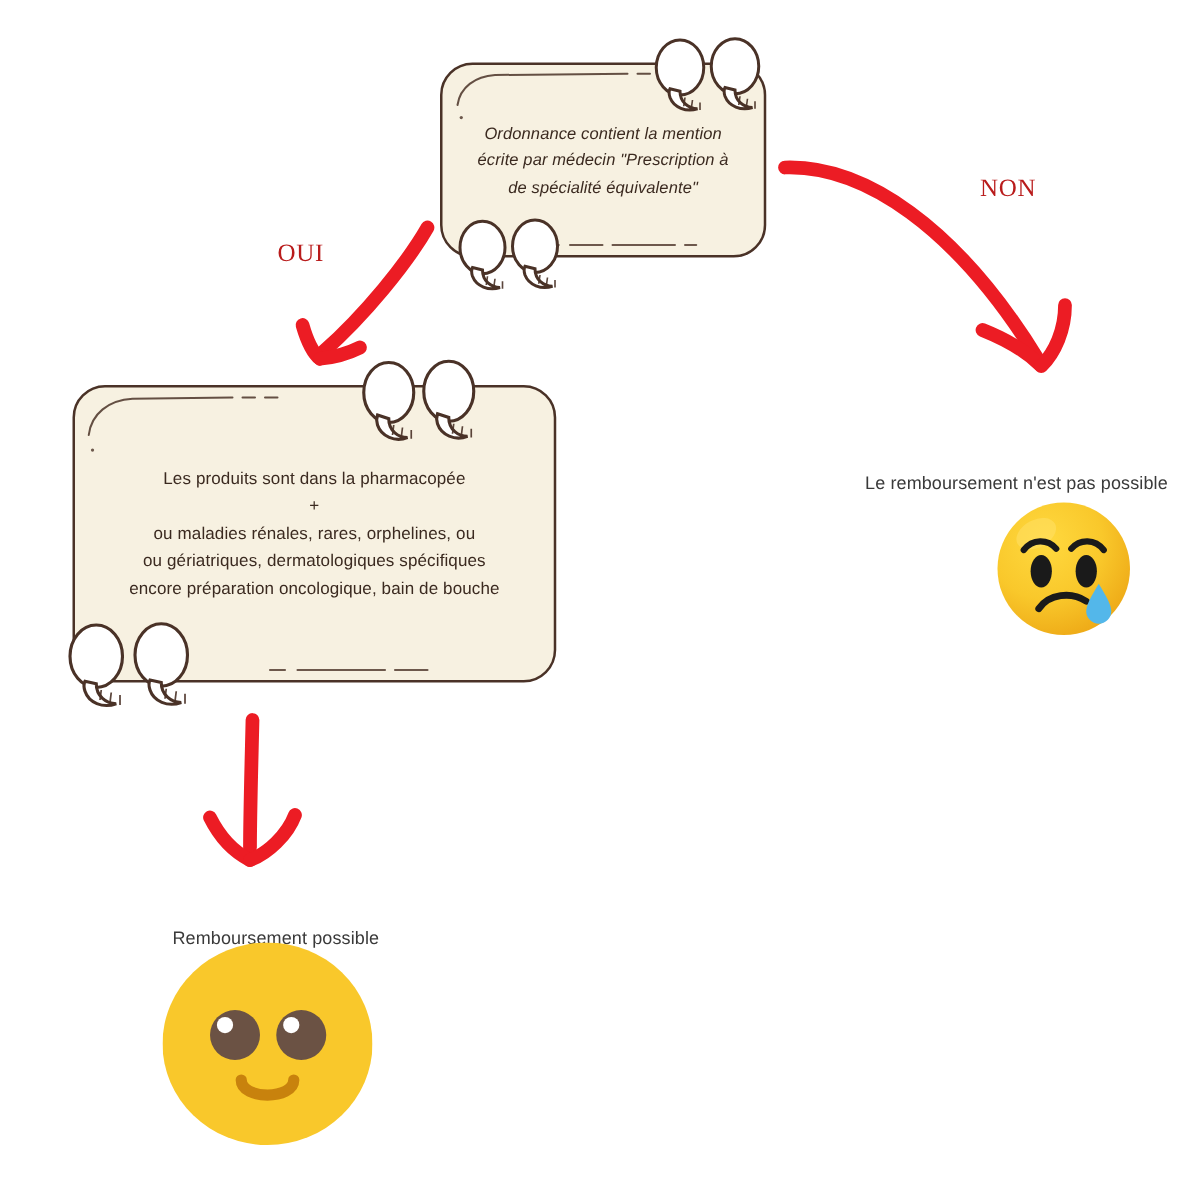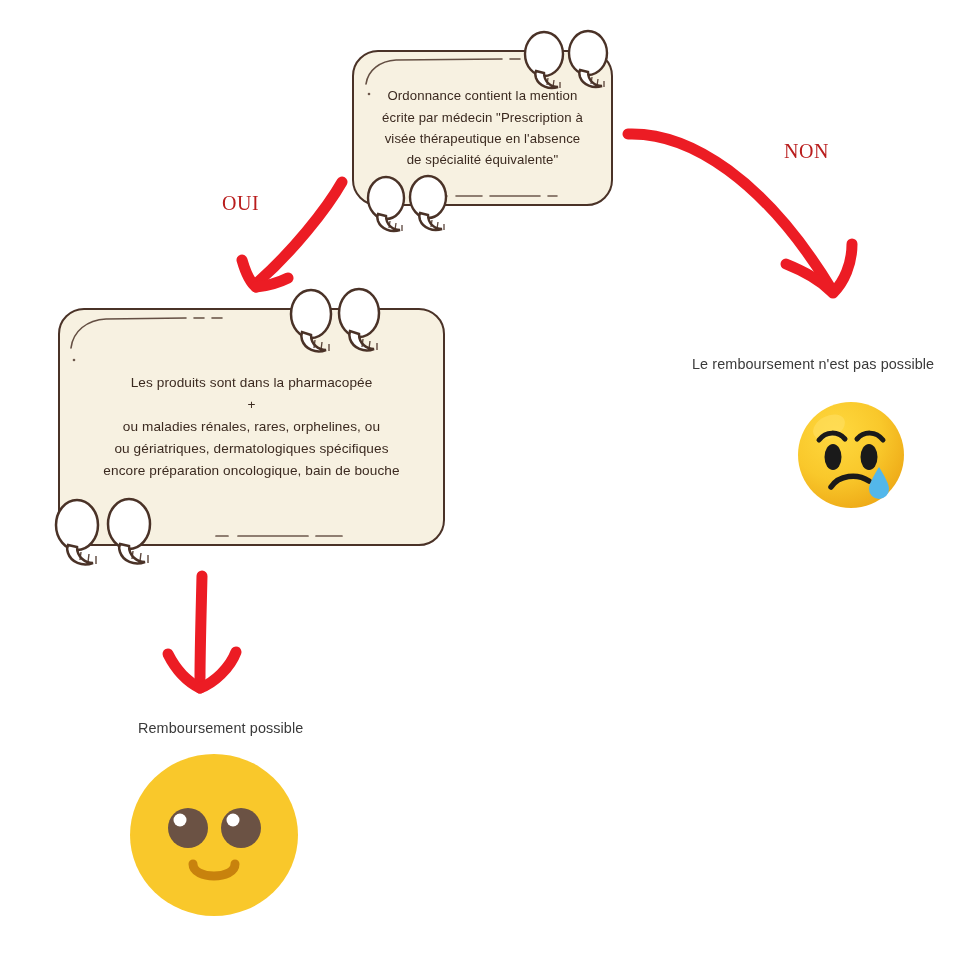--- a/index.html
+++ b/index.html
@@ -48,21 +48,21 @@
     line-height: 1.62;
     letter-spacing: .1px;
     padding: 0 26px;
   }
   #bubble-decision {
     left: 352px;
     top: 50px;
     width: 261px;
     height: 156px;
   }
-  #bubble-decision .bubble-text { font-size: 13.2px; }
+  #bubble-decision .bubble-text { font-size: 13.2px; font-style: italic; }
   #bubble-criteria {
     left: 38px;
     top: 308px;
     width: 387px;
     height: 238px;
     margin-left: 20px;
   }
   #bubble-criteria .bubble-text { font-size: 13.6px; }
 
   
@@ -92,20 +92,21 @@
   #label-oui { left: 222px; top: 192px; }
   #label-non { left: 784px; top: 140px; }
 
   .outcome-label {
     position: absolute;
     color: #3a3a3a;
     font-size: 14.4px;
     letter-spacing: .1px;
     white-space: nowrap;
     z-index: 7;
+    margin-top: 23px;
   }
   #outcome-no-label  { left: 692px; top: 356px; }
   #outcome-yes-label { left: 138px; top: 720px; }
 
   
   .emoji { position: absolute; z-index: 7; }
   #emoji-sad   { left: 795px; top: 399px; width: 112px; height: 112px; }
   #emoji-happy { left: 130px; top: 754px; width: 168px; height: 163px; }
 </style>
 </head>
@@ -116,21 +117,20 @@
   <div class="bubble" id="bubble-decision">
     <svg class="bubble-inner-line" width="261" height="156" viewBox="0 0 261 156">
       <path d="M14 34 C16 20, 28 11, 44 10 L150 9" fill="none" stroke="#4a3227" stroke-width="1.6" stroke-linecap="round" opacity=".85"></path>
       <path d="M158 9 L168 9 M176 9 L188 9" fill="none" stroke="#4a3227" stroke-width="1.6" stroke-linecap="round" opacity=".85"></path>
       <circle cx="17" cy="44" r="1.3" fill="#4a3227" opacity=".8"></circle>
       <path d="M90 146 L95 146 M104 146 L130 146 M138 146 L188 146 M196 146 L205 146" fill="none" stroke="#4a3227" stroke-width="1.6" stroke-linecap="round" opacity=".8"></path>
     </svg>
     <div class="bubble-text">
       <div>Ordonnance contient la mention</div>
       <div>écrite par médecin "Prescription à</div>
-      <div>visée thérapeutique en l'absence</div>
       <div>de spécialité équivalente"</div>
     </div>
   </div>
 
   <svg class="quotes" style="left:518px; top:26px;" width="100" height="66" viewBox="0 0 100 66">
     <g fill="#ffffff" stroke="#4a3227" stroke-width="2.4">
       <ellipse cx="26" cy="28" rx="19" ry="22"></ellipse>
       <path d="M26 47 c0 9 7 14 14 14 c-9 3 -19 -1 -22 -9 c-1 -3 -1 -5 0 -7 z"></path>
       <ellipse cx="70" cy="27" rx="19" ry="22"></ellipse>
       <path d="M70 46 c0 9 7 14 14 14 c-9 3 -19 -1 -22 -9 c-1 -3 -1 -5 0 -7 z"></path>

